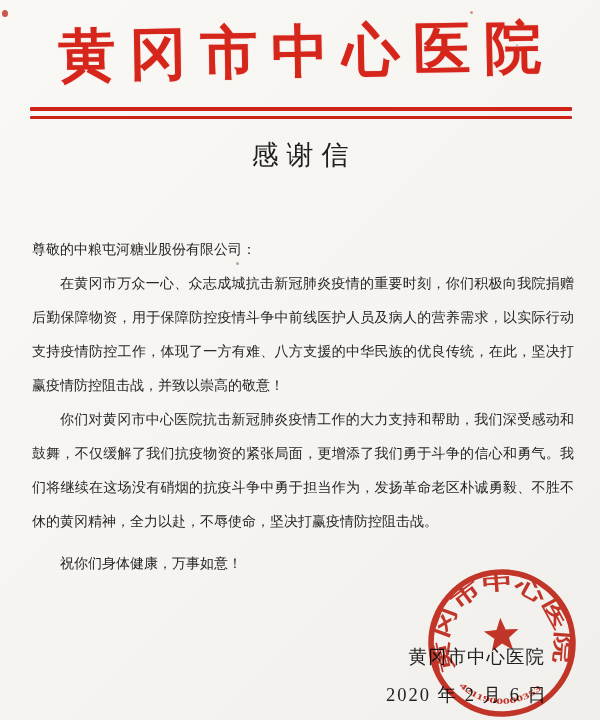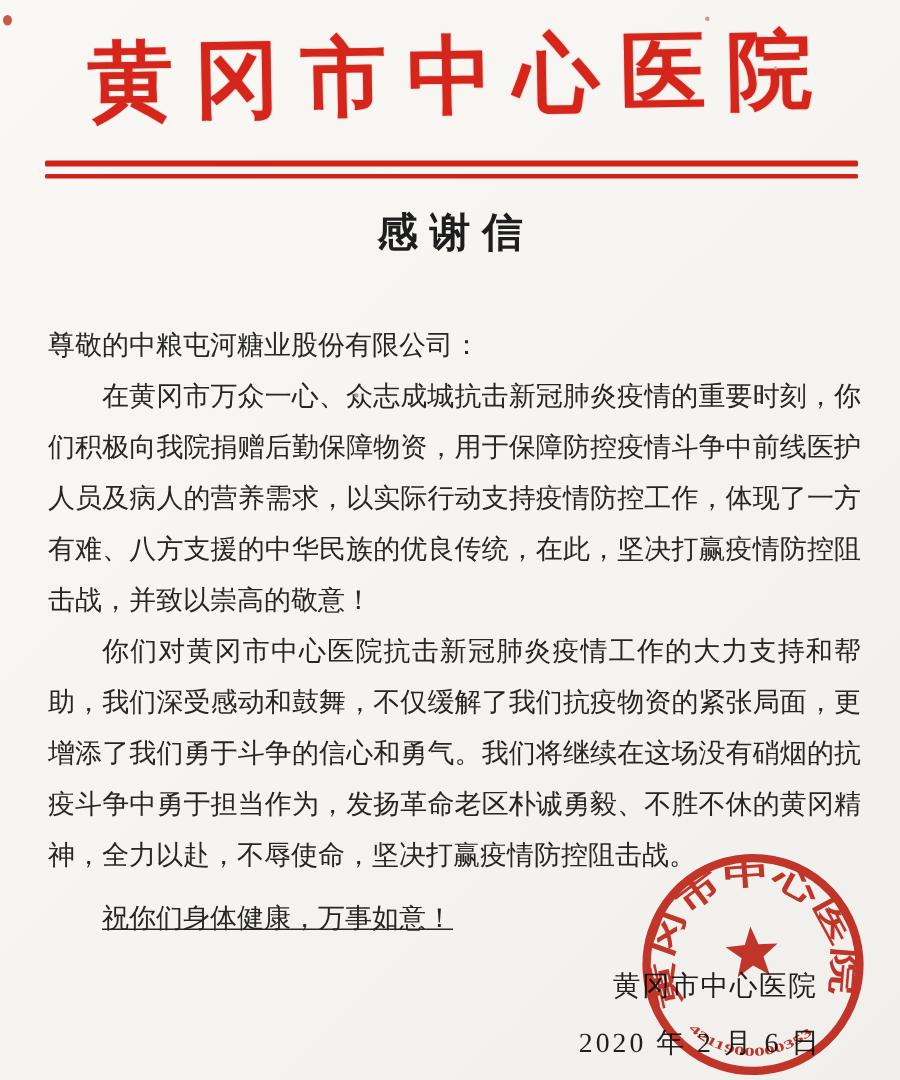--- a/index.html
+++ b/index.html
@@ -19,31 +19,31 @@
     color:#d6261b;letter-spacing:14px;text-indent:14px;
     transform:rotate(-1deg);
     text-shadow:0 0 1px rgba(214,38,27,.55);
     white-space:nowrap;
   }
   .rule{margin:13px 28px 0 30px;}
   .rule-thick{height:4px;background:#cf2318;border-radius:1px;}
   .rule-thin{height:3px;background:#cf2318;margin-top:5px;border-radius:1px;}
   .title{
     margin:18px 0 0 0;text-align:center;
-    font-size:27px;font-weight:700;letter-spacing:8px;text-indent:8px;
+    font-size:27px;font-weight:400;letter-spacing:8px;text-indent:8px;
     color:#1e1e1e;
   }
   .body-text{
-    margin:40px 26px 0 32px;
-    font-size:18px;line-height:34px;
+    margin:60px 26px 0 32px;
+    font-size:14px;line-height:34px;
     text-align:justify;
   }
   .body-text p{margin:0;}
   .indent{text-indent:2em;}
-  .closing{margin-top:8px !important;text-decoration:underline;}
+  .closing{margin-top:8px !important;}
   .sign{
     position:absolute;right:55px;top:644px;
     font-size:18.5px;letter-spacing:1px;color:#1f1f1f;z-index:1;
   }
   .date{
     position:absolute;right:52px;top:682px;
     font-size:18.5px;letter-spacing:2px;color:#1f1f1f;z-index:1;
   }
   .seal{
     position:absolute;left:426px;top:567px;width:152px;height:152px;

